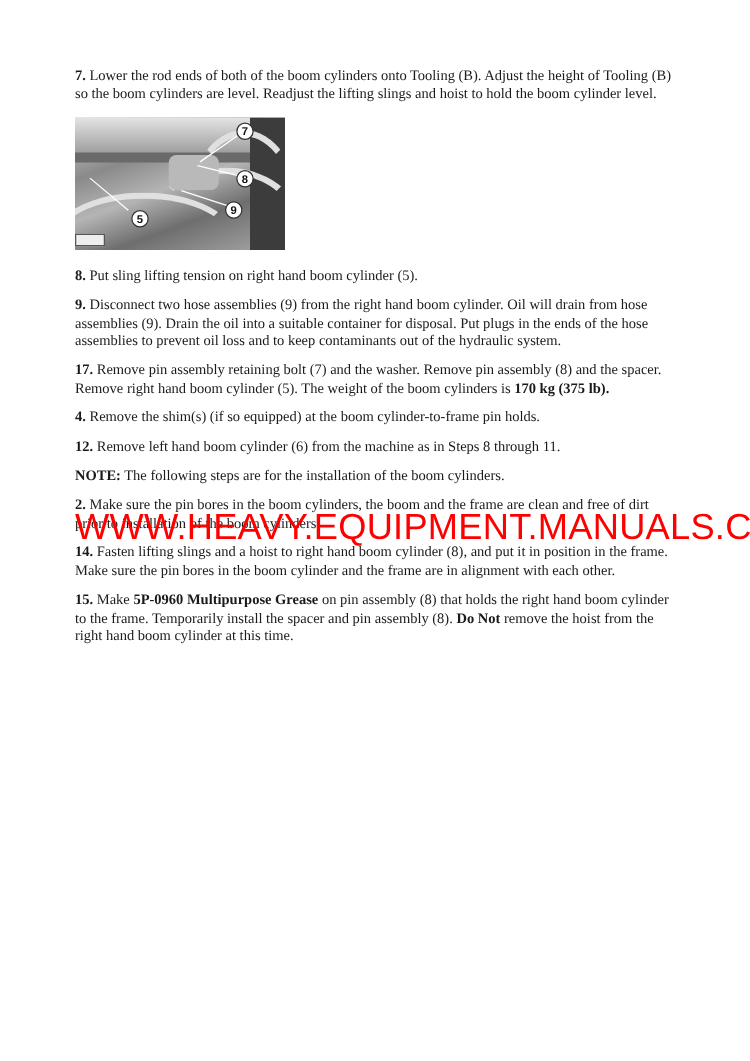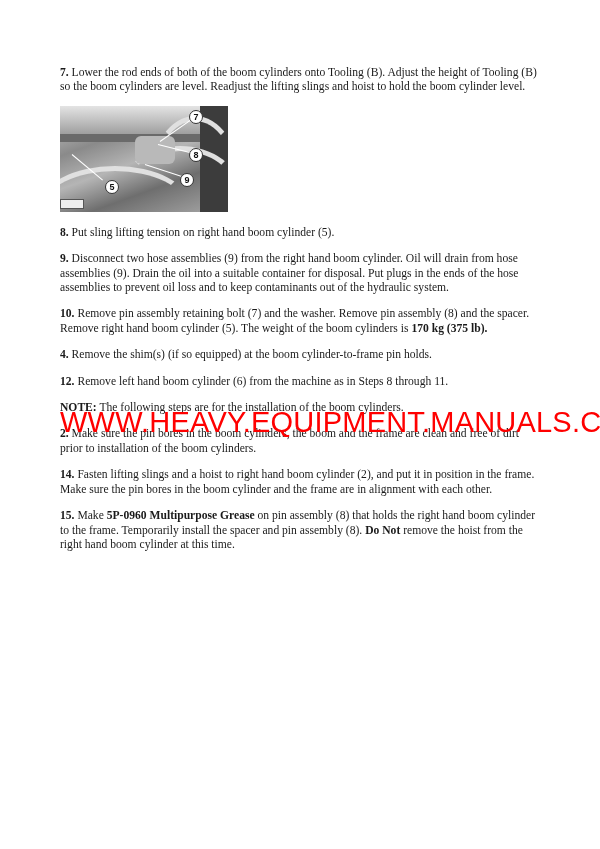--- a/index.html
+++ b/index.html
@@ -17,21 +17,21 @@
     }
     .page {
       position: absolute;
       left: 60px;
       top: 54px;
       width: 484px;
       font-size: 11.6px;
       line-height: 14.4px;
     }
     .para {
-      margin: 12px 0 9px 0;
+      margin: 0 0 9px 0;
     }
     .para b, .num {
       font-weight: bold;
     }
     .figure {
       position: relative;
       width: 168px;
       height: 106px;
       margin: 11px 0 14px 0;
       overflow: hidden;
@@ -126,42 +126,42 @@
 
   <p class="para">
     <span class="num">8.</span><span> Put sling lifting tension on right hand boom cylinder (5).</span>
   </p>
 
   <p class="para">
     <span class="num">9.</span><span> Disconnect two hose assemblies (9) from the right hand boom cylinder. Oil will drain from hose assemblies (9). Drain the oil into a suitable container for disposal. Put plugs in the ends of the hose assemblies to prevent oil loss and to keep contaminants out of the hydraulic system.</span>
   </p>
 
   <p class="para">
-    <span class="num">10.</span><span> Remove pin assembly retaining bolt (7) and the washer. Remove pin assembly (8) and the spacer. Remove right hand boom cylinder (5). The weight of the boom cylinders is </span><b>170 kg (375 lb).</b>
+    <span class="num">17.</span><span> Remove pin assembly retaining bolt (7) and the washer. Remove pin assembly (8) and the spacer. Remove right hand boom cylinder (5). The weight of the boom cylinders is </span><b>170 kg (375 lb).</b>
   </p>
 
 
   <p class="para">
     <span class="num">4.</span><span> Remove the shim(s) (if so equipped) at the boom cylinder-to-frame pin holds.</span>
   </p>
 
   <p class="para">
     <span class="num">12.</span><span> Remove left hand boom cylinder (6) from the machine as in Steps 8 through 11.</span>
   </p>
 
   <p class="para">
     <span class="num">NOTE:</span><span> The following steps are for the installation of the boom cylinders.</span>
   </p>
 
   <p class="para">
     <span class="num">2.</span><span> Make sure the pin bores in the boom cylinders, the boom and the frame are clean and free of dirt prior to installation of the boom cylinders.</span>
   </p>
 
   <p class="para">
-    <span class="num">14.</span><span> Fasten lifting slings and a hoist to right hand boom cylinder (2), and put it in position in the frame. Make sure the pin bores in the boom cylinder and the frame are in alignment with each other.</span>
+    <span class="num">14.</span><span> Fasten lifting slings and a hoist to right hand boom cylinder (8), and put it in position in the frame. Make sure the pin bores in the boom cylinder and the frame are in alignment with each other.</span>
   </p>
 
   <p class="para">
     <span class="num">15.</span><span> Make </span><b>5P-0960 Multipurpose Grease</b><span> on pin assembly (8) that holds the right hand boom cylinder to the frame. Temporarily install the spacer and pin assembly (8). </span><b>Do Not</b><span> remove the hoist from the right hand boom cylinder at this time.</span>
   </p>
 
 </div>
 
 <div class="watermark">WWW.HEAVY.EQUIPMENT.MANUALS.COM</div>
 

